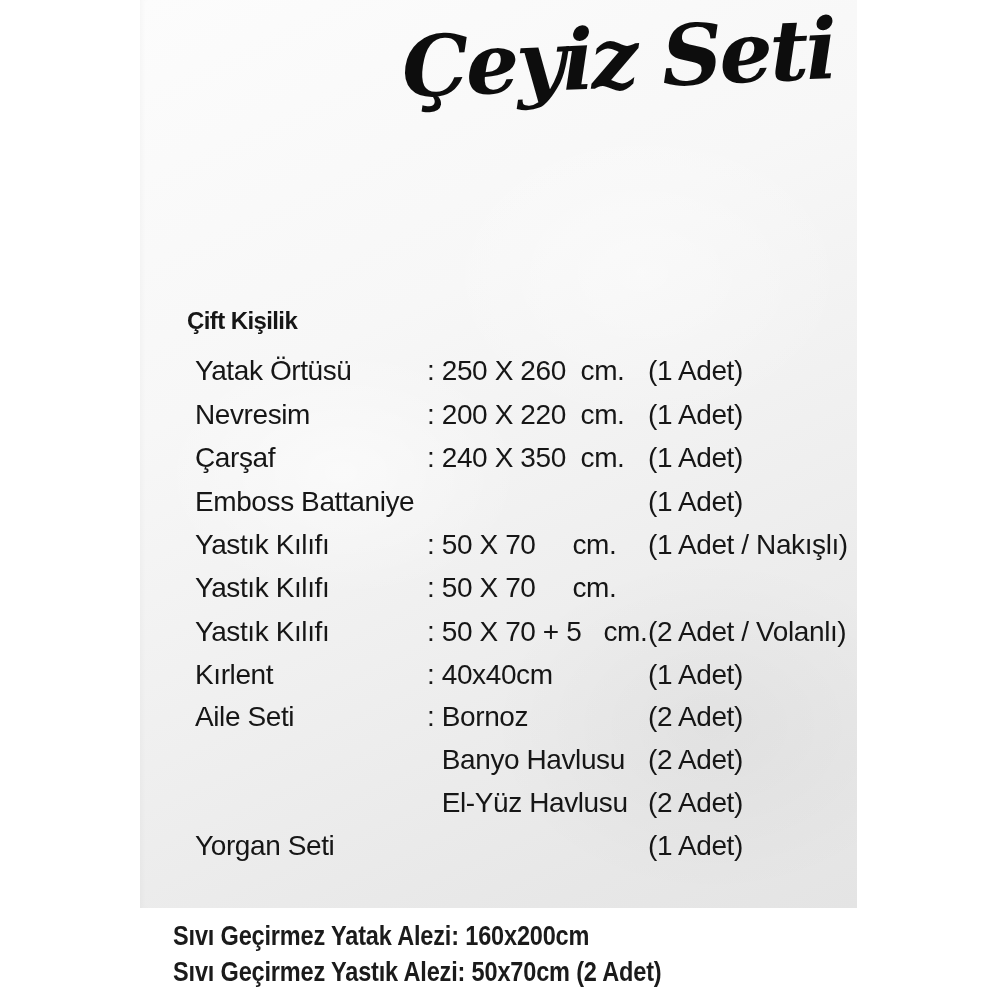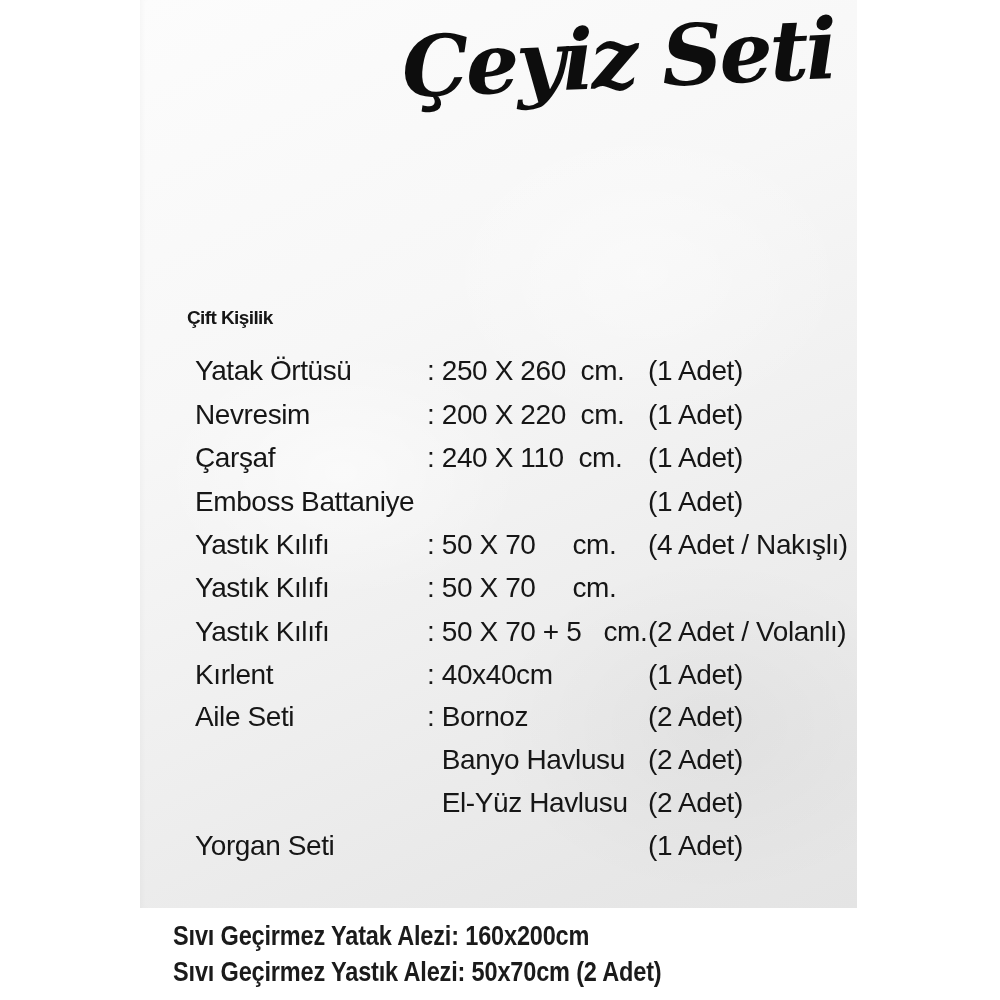--- a/index.html
+++ b/index.html
@@ -25,21 +25,21 @@
   .title{
     position:absolute;left:402px;top:18px;width:400px;
     font-family:"DejaVu Serif","Liberation Serif",serif;
     font-style:italic;font-weight:700;font-size:84px;line-height:1.2;
     letter-spacing:-3px;color:#0d0d0d;white-space:nowrap;
     transform:rotate(-2.5deg);transform-origin:left center;
     text-align:center;
   }
   .section-heading{
     position:absolute;left:187px;top:307px;
-    font-size:19px;font-weight:700;letter-spacing:-0.6px;white-space:pre;
+    font-size:24px;font-weight:700;letter-spacing:-0.6px;white-space:pre;
   }
   .row{position:absolute;left:8px;width:1000px;height:38px;font-size:28px;letter-spacing:-0.4px;}
   .c-label{position:absolute;left:187px;white-space:pre;}
   .c-value{position:absolute;left:419px;white-space:pre;}
   .c-qty{position:absolute;left:640px;white-space:pre;}
   .footer-line{
     position:absolute;left:173px;
     font-size:28px;font-weight:700;letter-spacing:-0.2px;white-space:pre;
     transform:scaleX(0.84);transform-origin:left center;color:#1b1b1b;
   }
@@ -60,31 +60,31 @@
     <span class="c-value">: 250 X 260  cm.</span>
     <span class="c-qty">(1 Adet)</span>
   </div>
   <div class="row" style="top:399px">
     <span class="c-label">Nevresim</span>
     <span class="c-value">: 200 X 220  cm.</span>
     <span class="c-qty">(1 Adet)</span>
   </div>
   <div class="row" style="top:442px">
     <span class="c-label">Çarşaf</span>
-    <span class="c-value">: 240 X 110  cm.</span>
+    <span class="c-value">: 240 X 350  cm.</span>
     <span class="c-qty">(1 Adet)</span>
   </div>
   <div class="row" style="top:486px">
     <span class="c-label">Emboss Battaniye</span>
     <span class="c-qty">(1 Adet)</span>
   </div>
   <div class="row" style="top:529px">
     <span class="c-label">Yastık Kılıfı</span>
     <span class="c-value">: 50 X 70     cm.</span>
-    <span class="c-qty">(4 Adet / Nakışlı)</span>
+    <span class="c-qty">(1 Adet / Nakışlı)</span>
   </div>
   <div class="row" style="top:572px">
     <span class="c-label">Yastık Kılıfı</span>
     <span class="c-value">: 50 X 70     cm.</span>
   </div>
   <div class="row" style="top:616px">
     <span class="c-label">Yastık Kılıfı</span>
     <span class="c-value">: 50 X 70 + 5   cm.</span>
     <span class="c-qty">(2 Adet / Volanlı)</span>
   </div>

